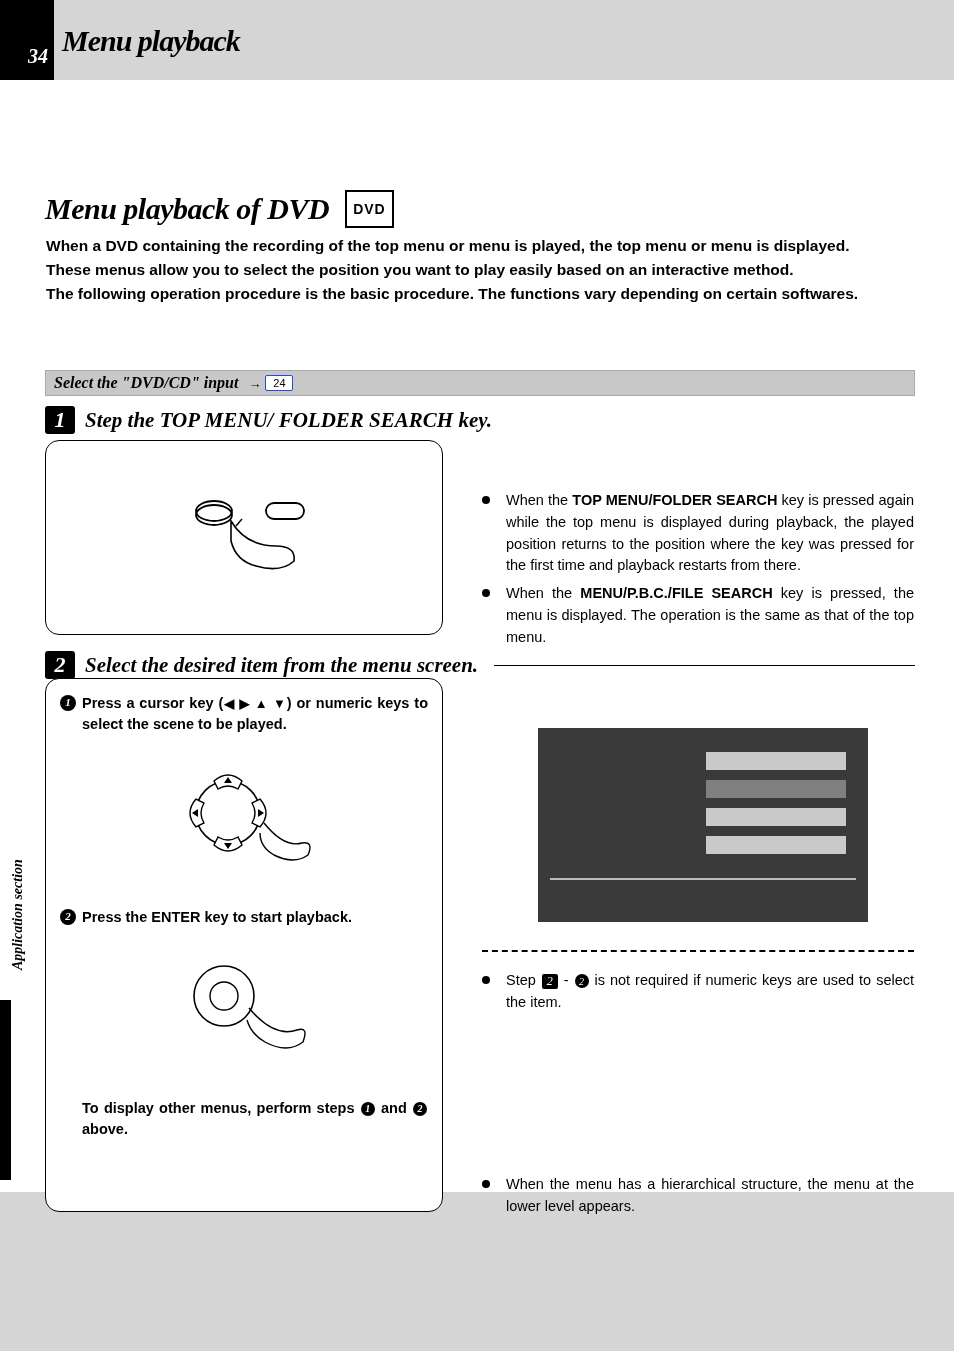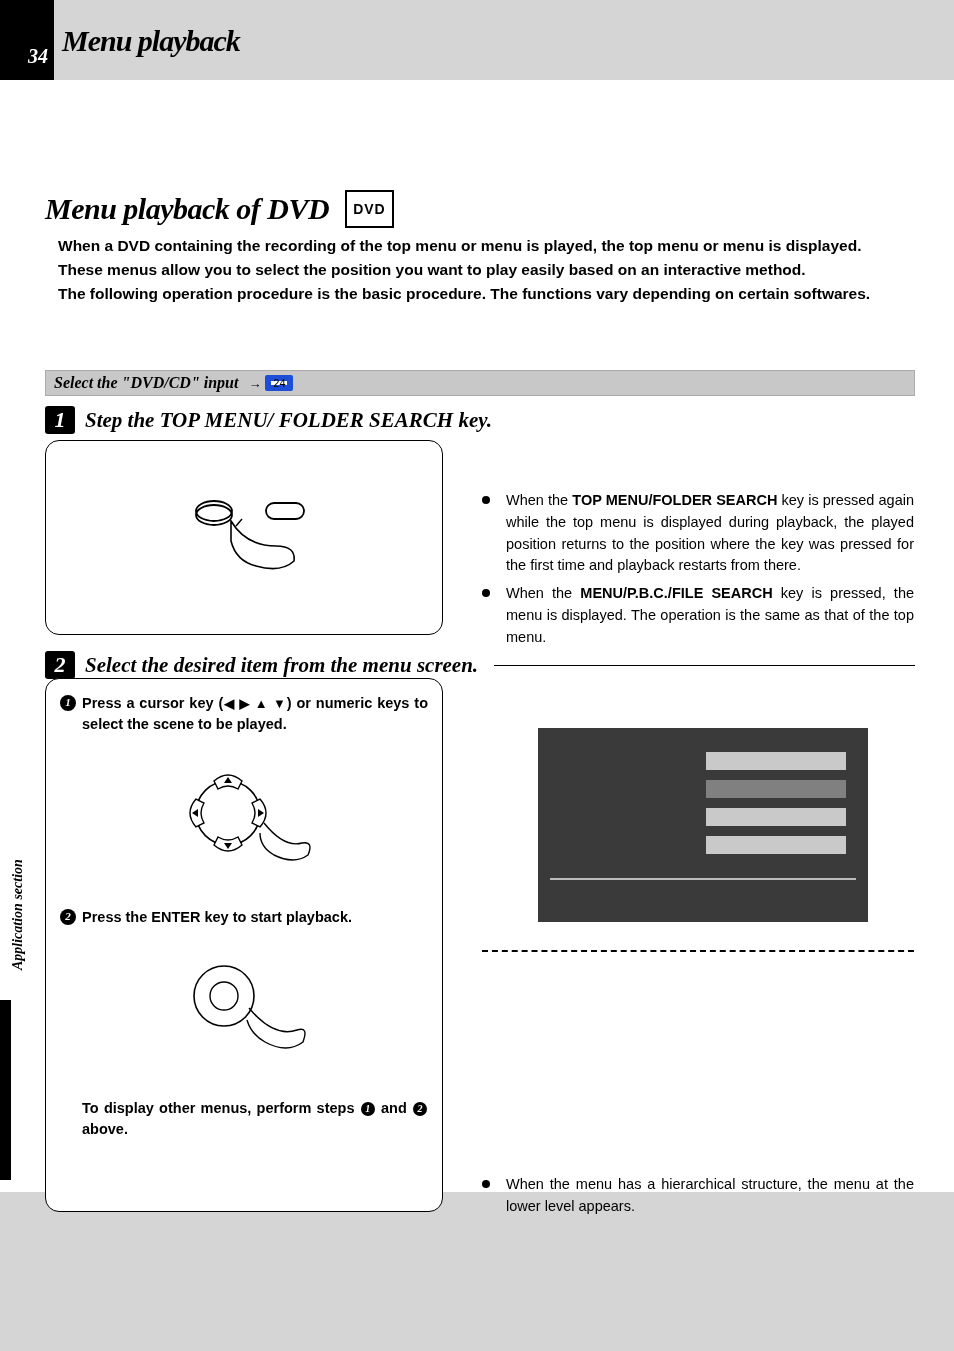--- a/index.html
+++ b/index.html
@@ -29,34 +29,34 @@
   }
   .subtitle {
     font-family: Georgia, 'Times New Roman', serif;
     font-weight: 900; font-style: italic; font-size: 30px; letter-spacing: -0.5px;
   }
   .dvd-badge {
     border: 2px solid #000; font-size: 14px; font-weight: bold; padding: 9px 6px; letter-spacing: 1px;
   }
 
   .intro {
-    position: absolute; left: 58px; top: 154px; width: 870px;
+    position: absolute; left: 46px; top: 154px; width: 870px;
     font-size: 15.5px; font-weight: bold; line-height: 1.55;
   }
 
   .grey-bar {
     position: absolute; left: 45px; top: 290px; width: 870px; height: 26px;
     background: #c8c8c8; border: 1px solid #aaa; display: flex; align-items: center; padding-left: 8px; gap: 10px;
   }
   .grey-bar-text {
     font-family: Georgia, 'Times New Roman', serif; font-style: italic; font-weight: bold; font-size: 16px;
   }
   .arrow-ref { display: inline-flex; align-items: center; gap: 4px; font-size: 13px; }
   .openbook {
-    width: 28px; height: 16px; border: 6px solid #1d4ed8; border-radius: 2px;
+    width: 28px; height: 16px; border: 1px solid #1d4ed8; border-radius: 2px;
     display: inline-flex; align-items: center; justify-content: center; font-size: 11px; background: #fff;
   }
 
   .step-head { position: absolute; left: 45px; display: flex; align-items: center; gap: 10px; }
   .step-num {
     width: 30px; height: 28px; background: #000; color: #fff; font-style: italic; font-weight: bold;
     display: flex; align-items: center; justify-content: center; font-family: Georgia, serif; font-size: 22px;
     border-radius: 3px;
   }
   .step-title {
@@ -249,20 +249,28 @@
     <div class="tv-screen">
       <div class="menu-slot slot1"></div>
       <div class="menu-slot slot2"></div>
       <div class="menu-slot slot3"></div>
       <div class="menu-slot slot4"></div>
       <div class="tv-inner"></div>
     </div>
 
     <div class="dash-divider"></div>
 
+    <div class="right-notes rn2">
+      <div class="bullet-row">
+        <span class="bullet-dot"></span>
+        <span>
+          <span>Step </span><span class="step-num-inline">2</span><span> - </span><span class="circ-inline">2</span><span> is not required if numeric keys are used to select the item.</span>
+        </span>
+      </div>
+    </div>
 
     <div class="right-notes rn3">
       <div class="bullet-row">
         <span class="bullet-dot"></span>
         <span>When the menu has a hierarchical structure, the menu at the lower level appears.</span>
       </div>
     </div>
 
   </div>
 

